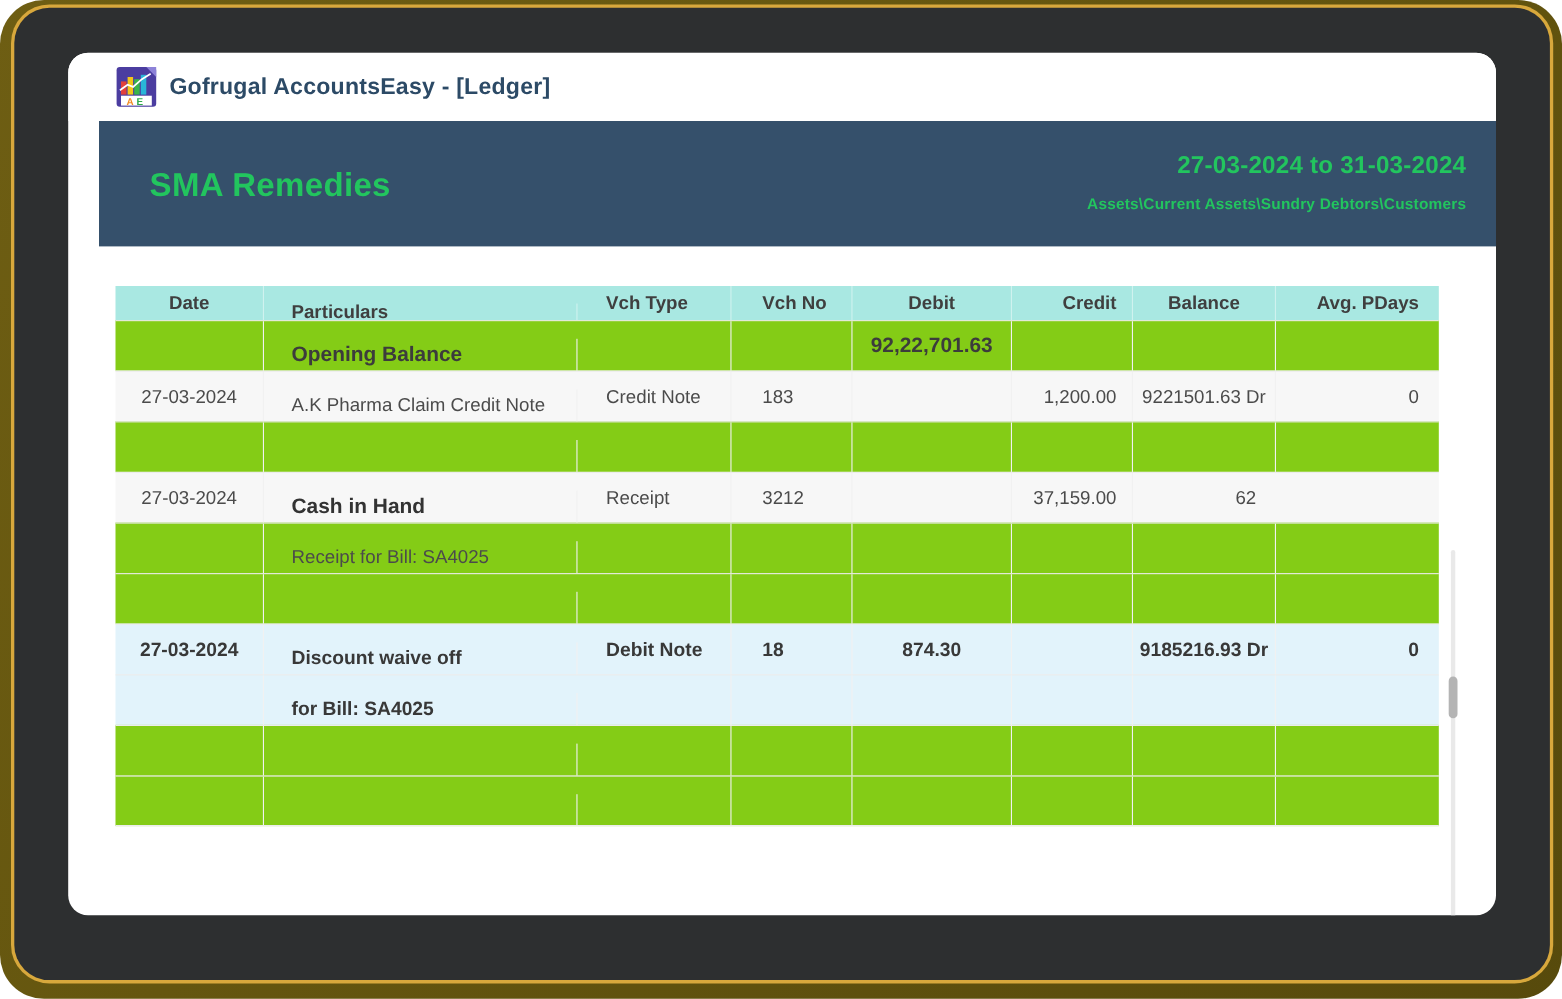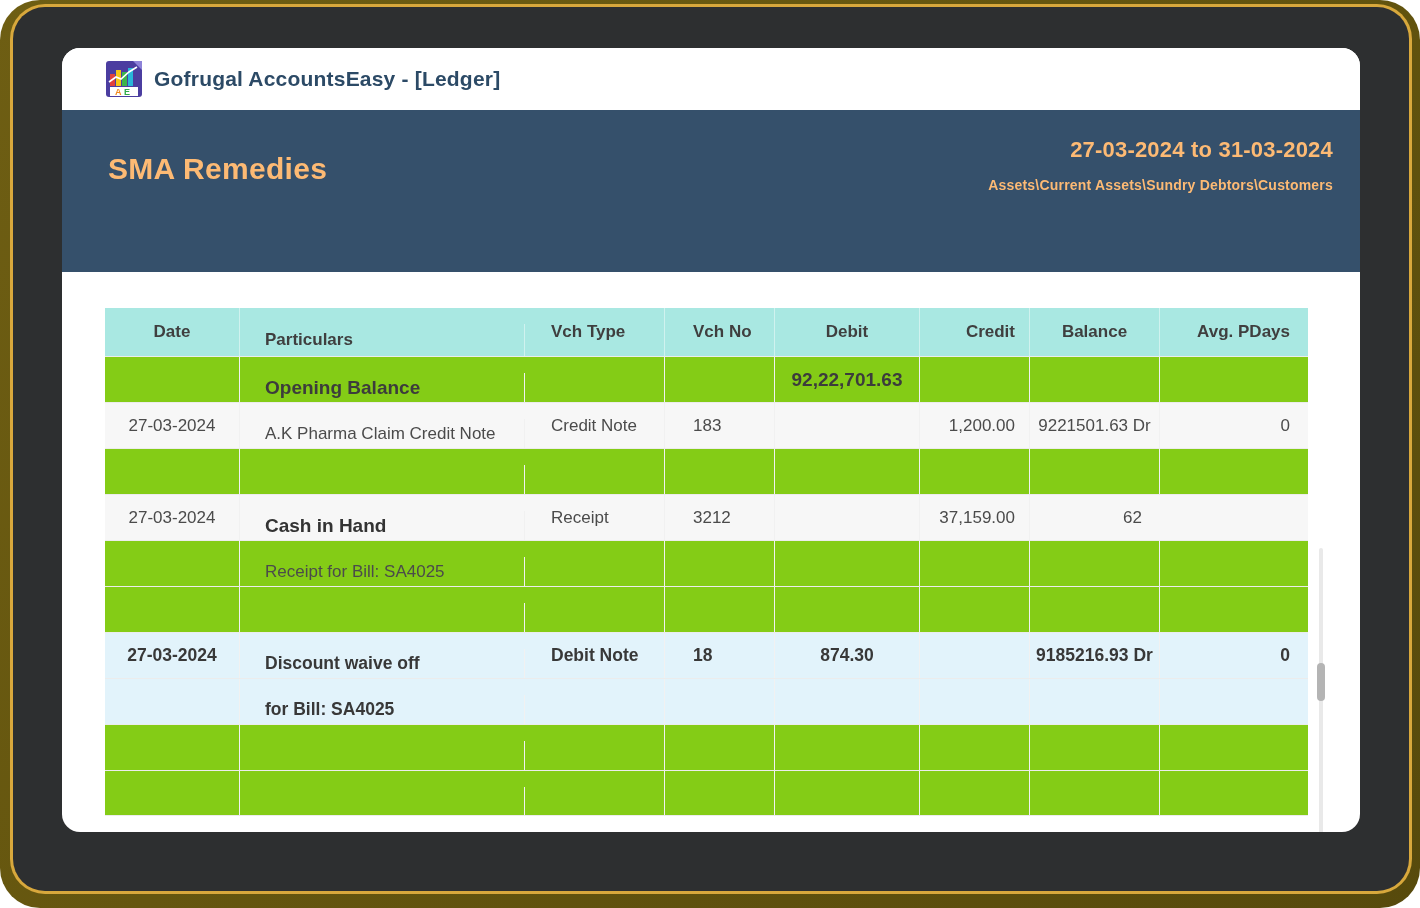--- a/index.html
+++ b/index.html
@@ -25,31 +25,31 @@
 
   .window{position:absolute;left:49px;top:41px;width:1298px;height:784px;
     background:#fff;border-radius:18px;overflow:hidden;}
 
   
   .titlebar{height:62px;background:#fff;display:flex;align-items:center;padding-left:43px;}
   .app-icon{width:38px;height:38px;flex:0 0 38px;}
   .app-title{margin-left:11px;font-size:21px;font-weight:700;color:var(--title-color);letter-spacing:.2px;}
 
   
-  .band{height:162px;background:var(--navy);position:relative;color:#fdba74;}
+  .band{height:114px;background:var(--navy);position:relative;color:#22c55e;margin-left:28px;}
   .company{position:absolute;left:46px;top:42px;font-size:30px;font-weight:700;letter-spacing:.3px;}
   .band-right{position:absolute;right:27px;top:27px;text-align:right;}
   .date-range{font-size:22px;font-weight:700;letter-spacing:.2px;}
   .breadcrumb{margin-top:14px;font-size:14px;font-weight:700;letter-spacing:.2px;}
 
   
   .table-area{position:relative;}
   .ledger-table{margin:36px 0 0 43px;width:1203px;}
   .trow{display:grid;grid-template-columns:135px 285px 140px 110px 145px 110px 130px 148px;height:46px;}
-  .trow.thead{height:48px;background:var(--teal);}
+  .trow.thead{height:31px;background:var(--teal);}
   .cell{display:flex;align-items:center;font-size:17px;color:var(--text);overflow:hidden;white-space:nowrap;}
   .thead .cell{font-weight:600;color:#3f3f3f;border-right:1px solid rgba(255,255,255,.45);}
   .thead .cell:last-child{border-right:none;}
   .body .cell{border-right:1px solid #f1f1f1;}
   .body .cell:last-child{border-right:none;}
   .body{border-top:1px solid #ececec;background:#84cc16;}
   .body:last-child{border-bottom:1px solid #ececec;}
   .row-gray{background:var(--gray-row);}
   .row-highlight{background:var(--highlight);}
 

